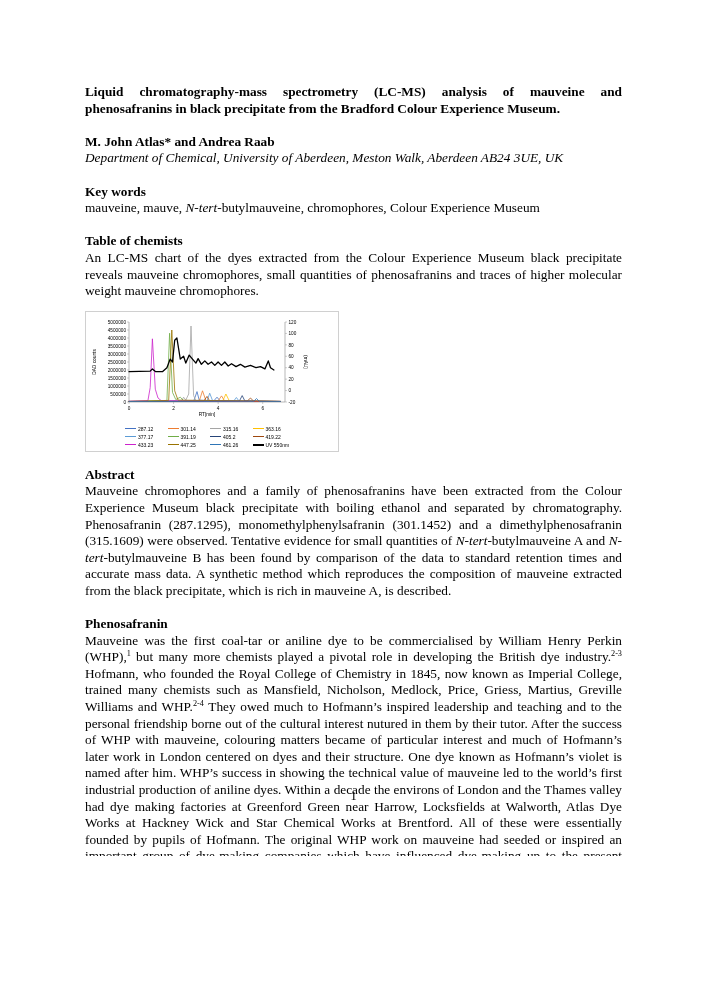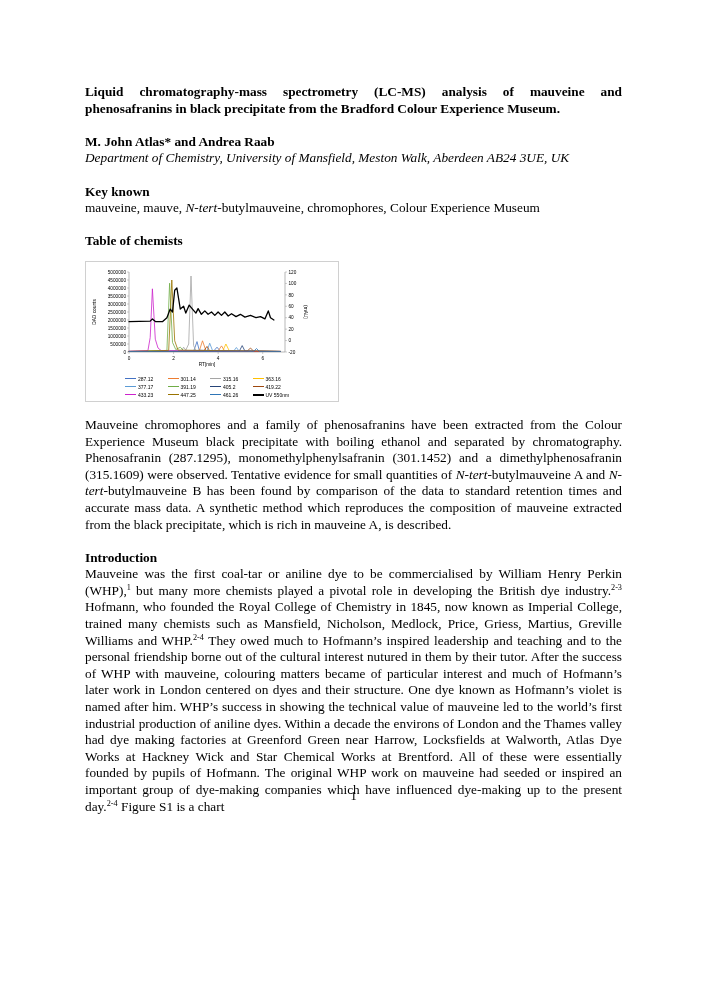--- a/index.html
+++ b/index.html
@@ -50,28 +50,29 @@
 </head>
 <body>
 
 <div class="page">
   <div class="content">
 
     <p class="title">Liquid chromatography-mass spectrometry (LC-MS) analysis of mauveine and phenosafranins in black precipitate from the Bradford Colour Experience Museum.</p>
     <div class="gap"></div>
 
     <p class="bold">M. John Atlas* and Andrea Raab</p>
-    <p class="affiliation">Department of Chemistry, University of Mansfield, Meston Walk, Aberdeen AB24 3UE, UK</p>
-    <div class="gap"></div>
-
-    <p class="bold">Key known</p>
+    <p class="affiliation">Department of Chemical, University of Aberdeen, Meston Walk, Aberdeen AB24 3UE, UK</p>
+    <div class="gap"></div>
+
+    <p class="bold">Key words</p>
     <p><span>mauveine, mauve, </span><span class="it">N-tert</span><span>-butylmauveine, chromophores, Colour Experience Museum</span></p>
     <div class="gap"></div>
 
     <p class="bold">Table of chemists</p>
+    <p>An LC-MS chart of the dyes extracted from the Colour Experience Museum black precipitate reveals mauveine chromophores, small quantities of phenosafranins and traces of higher molecular weight mauveine chromophores.</p>
 
     <figure class="figure">
       <svg width="240" height="104" viewBox="0 0 240 104">
           <rect x="0" y="0" width="240" height="104" fill="#ffffff"></rect>
           <line x1="40" y1="6" x2="40" y2="86" stroke="#9a9a9a" stroke-width="0.7"></line>
           <line x1="196" y1="6" x2="196" y2="86" stroke="#9a9a9a" stroke-width="0.7"></line>
           <line x1="40" y1="86" x2="196" y2="86" stroke="#9a9a9a" stroke-width="0.7"></line>
           <line x1="38" y1="86" x2="40" y2="86" stroke="#9a9a9a" stroke-width="0.5"></line>
           <text x="37" y="87.7" font-family="Liberation Sans, sans-serif" fill="#000" font-size="4.7" text-anchor="end">0</text>
           <line x1="38" y1="78" x2="40" y2="78" stroke="#9a9a9a" stroke-width="0.5"></line>
@@ -179,21 +180,22 @@
             <span class="lg-line" style="border-top-color: rgb(46, 117, 182);"></span>
             <span>461.26</span>
           </div>
           <div class="lg-item">
             <span class="lg-line" style="border-top-color: rgb(0, 0, 0); border-top-width: 2px;"></span>
             <span>UV 550nm</span>
           </div>
         </div>
     </figure>
 
+    <p class="bold">Abstract</p>
     <p><span>Mauveine chromophores and a family of phenosafranins have been extracted from the Colour Experience Museum black precipitate with boiling ethanol and separated by chromatography. Phenosafranin (287.1295), monomethylphenylsafranin (301.1452) and a dimethylphenosafranin (315.1609) were observed. Tentative evidence for small quantities of </span><span class="it">N-tert</span><span>-butylmauveine A and </span><span class="it">N-tert</span><span>-butylmauveine B has been found by comparison of the data to standard retention times and accurate mass data. A synthetic method which reproduces the composition of mauveine extracted from the black precipitate, which is rich in mauveine A, is described.</span></p>
     <div class="gap"></div>
 
-    <p class="bold">Introduction</p>
+    <p class="bold">Phenosafranin</p>
     <p><span>Mauveine was the first coal-tar or aniline dye to be commercialised by William Henry Perkin (WHP),</span><sup>1</sup><span> but many more chemists played a pivotal role in developing the British dye industry.</span><sup>2-3</sup><span> Hofmann, who founded the Royal College of Chemistry in 1845, now known as Imperial College, trained many chemists such as Mansfield, Nicholson, Medlock, Price, Griess, Martius, Greville Williams and WHP.</span><sup>2-4</sup><span> They owed much to Hofmann’s inspired leadership and teaching and to the personal friendship borne out of the cultural interest nutured in them by their tutor. After the success of WHP with mauveine, colouring matters became of particular interest and much of Hofmann’s later work in London centered on dyes and their structure. One dye known as Hofmann’s violet is named after him. WHP’s success in showing the technical value of mauveine led to the world’s first industrial production of aniline dyes. Within a decade the environs of London and the Thames valley had dye making factories at Greenford Green near Harrow, Locksfields at Walworth, Atlas Dye Works at Hackney Wick and Star Chemical Works at Brentford. All of these were essentially founded by pupils of Hofmann. The original WHP work on mauveine had seeded or inspired an important group of dye-making companies which have influenced dye-making up to the present day.</span><sup>2-4</sup><span> Figure S1 is a chart</span></p>
 
   </div>
   <div class="page-number">1</div>
 </div>
 
 </body></html>

